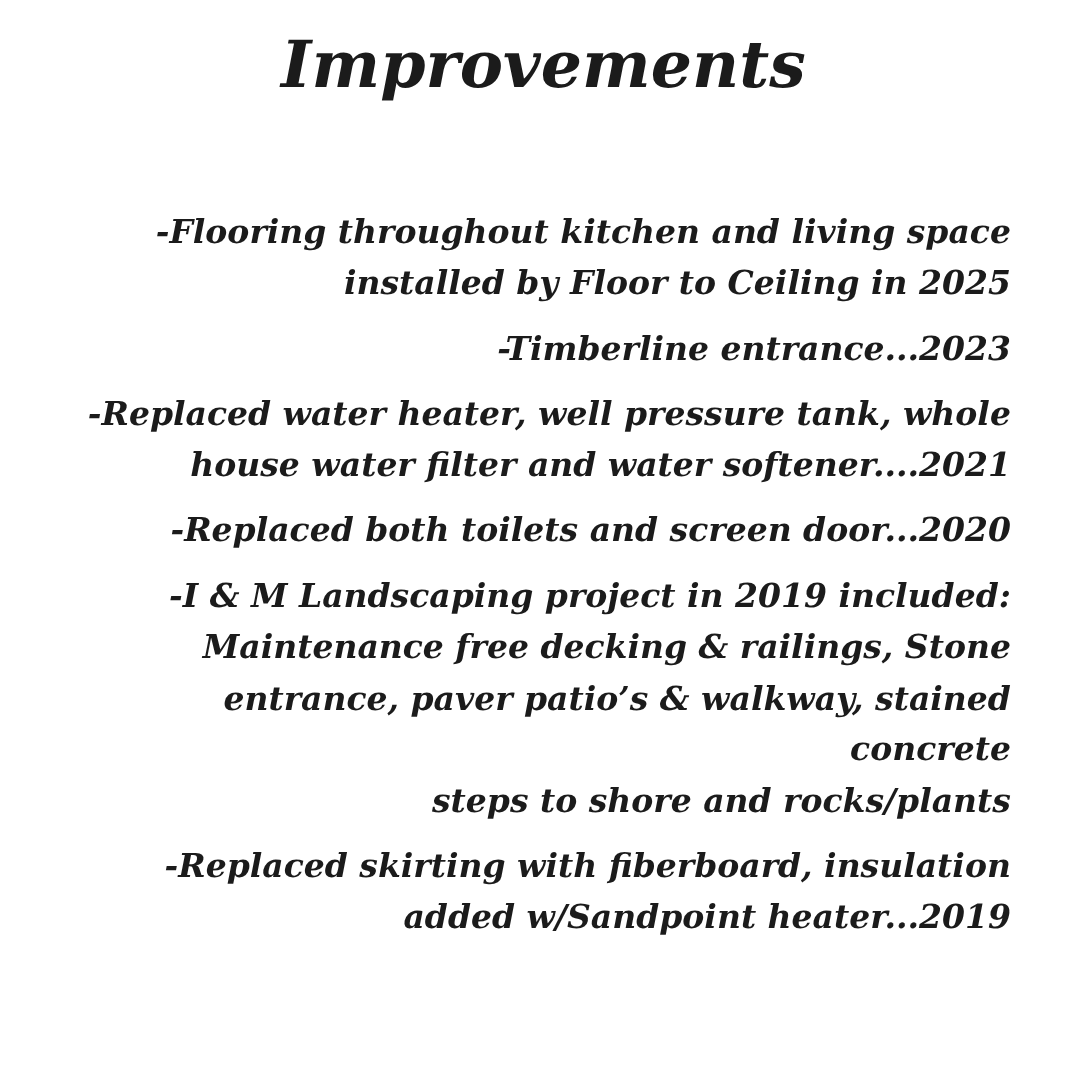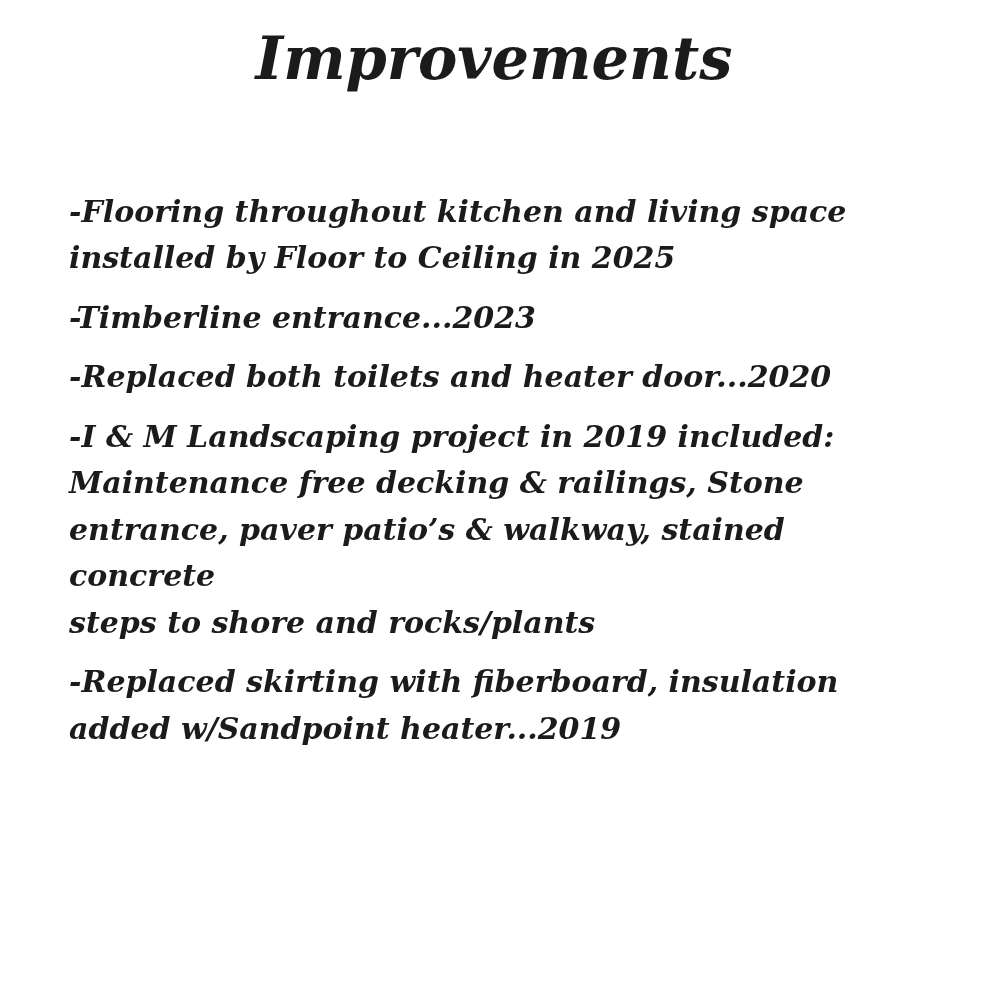--- a/index.html
+++ b/index.html
@@ -33,34 +33,36 @@
     margin-top: 94px;
   }
   .list-item {
     font-size: 30px;
     line-height: 1.55;
     font-weight: bold;
     font-style: italic;
     white-space: pre-line;      
     margin: 0 auto 13px auto;
     max-width: 850px;
-    text-align: left;
+    text-align: right;
   }
 </style>
 </head>
 <body>
 
 <div class="page">
   <h1 class="page-title">Improvements</h1>
 
   <div class="items">
     <p class="list-item">-Flooring throughout kitchen and living space
 installed by Floor to Ceiling in 2025</p>
     <p class="list-item">-Timberline entrance...2023</p>
-    <p class="list-item">-Replaced both toilets and heater door...2020</p>
+    <p class="list-item">-Replaced water heater, well pressure tank, whole
+house water filter and water softener....2021</p>
+    <p class="list-item">-Replaced both toilets and screen door...2020</p>
     <p class="list-item">-I &amp; M Landscaping project in 2019 included:
 Maintenance free decking &amp; railings, Stone
 entrance, paver patio’s &amp; walkway, stained concrete
 steps to shore and rocks/plants</p>
     <p class="list-item">-Replaced skirting with fiberboard, insulation
 added w/Sandpoint heater...2019</p>
   </div>
 </div>
 
 </body></html>

